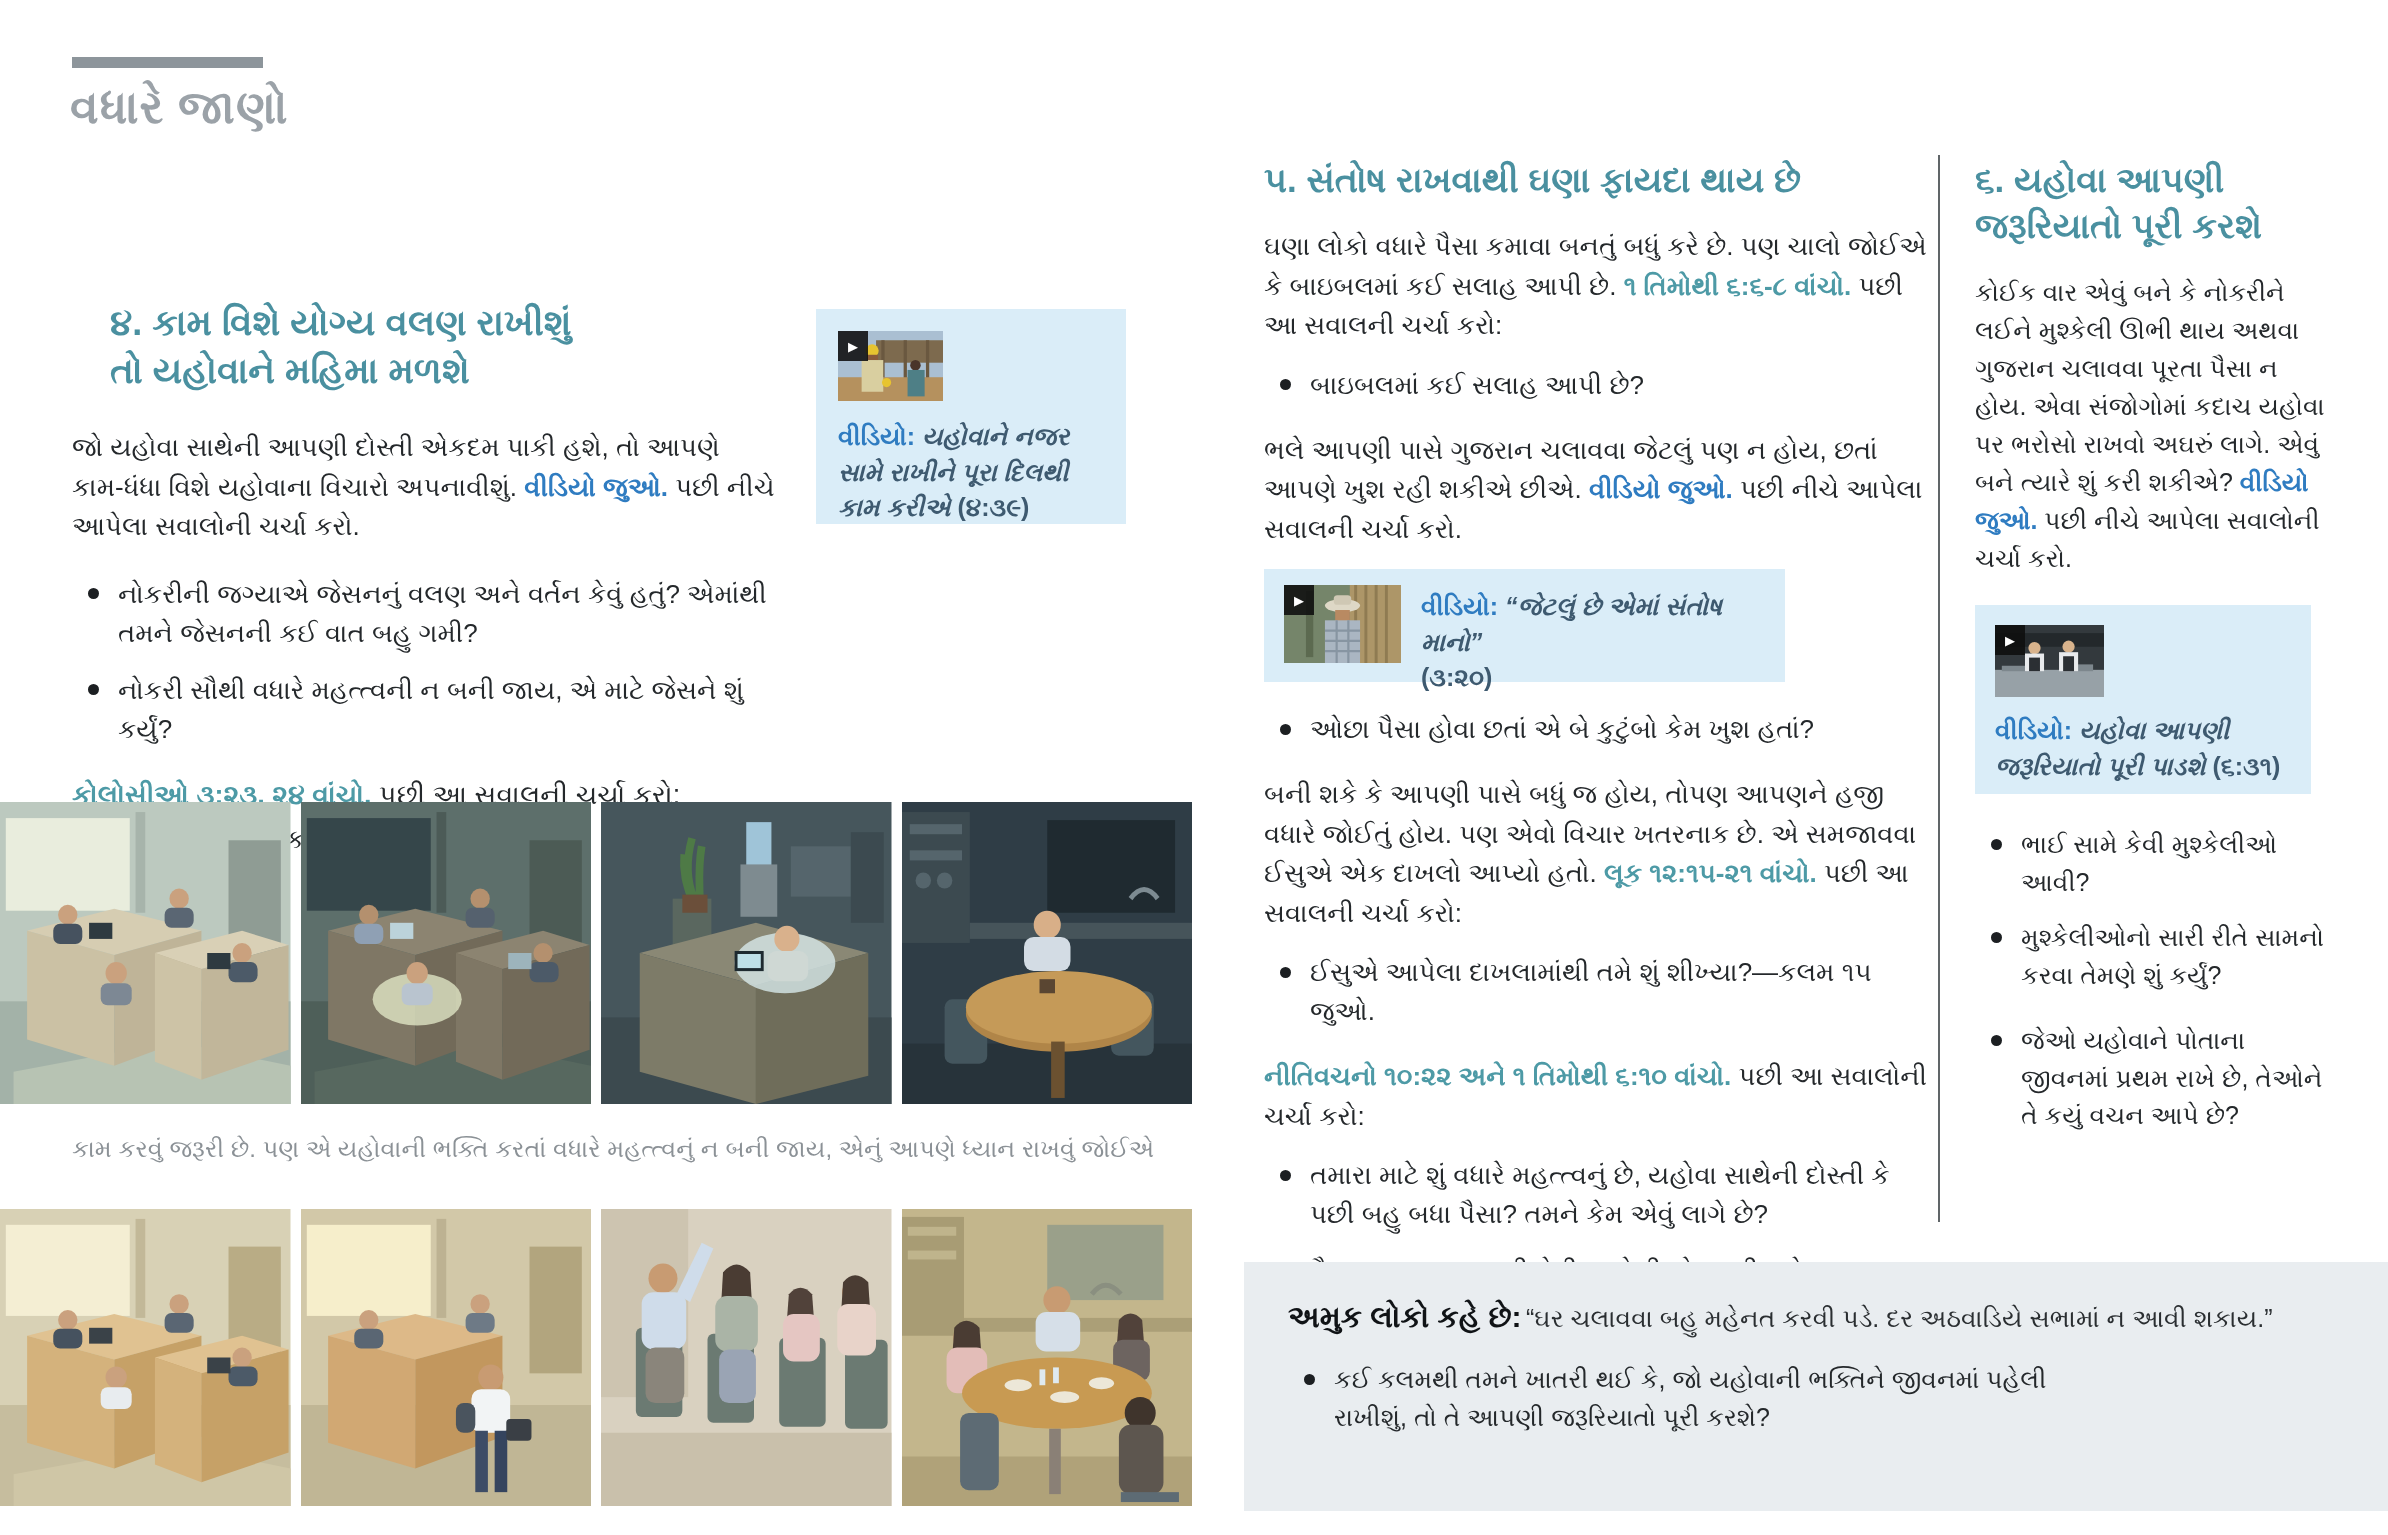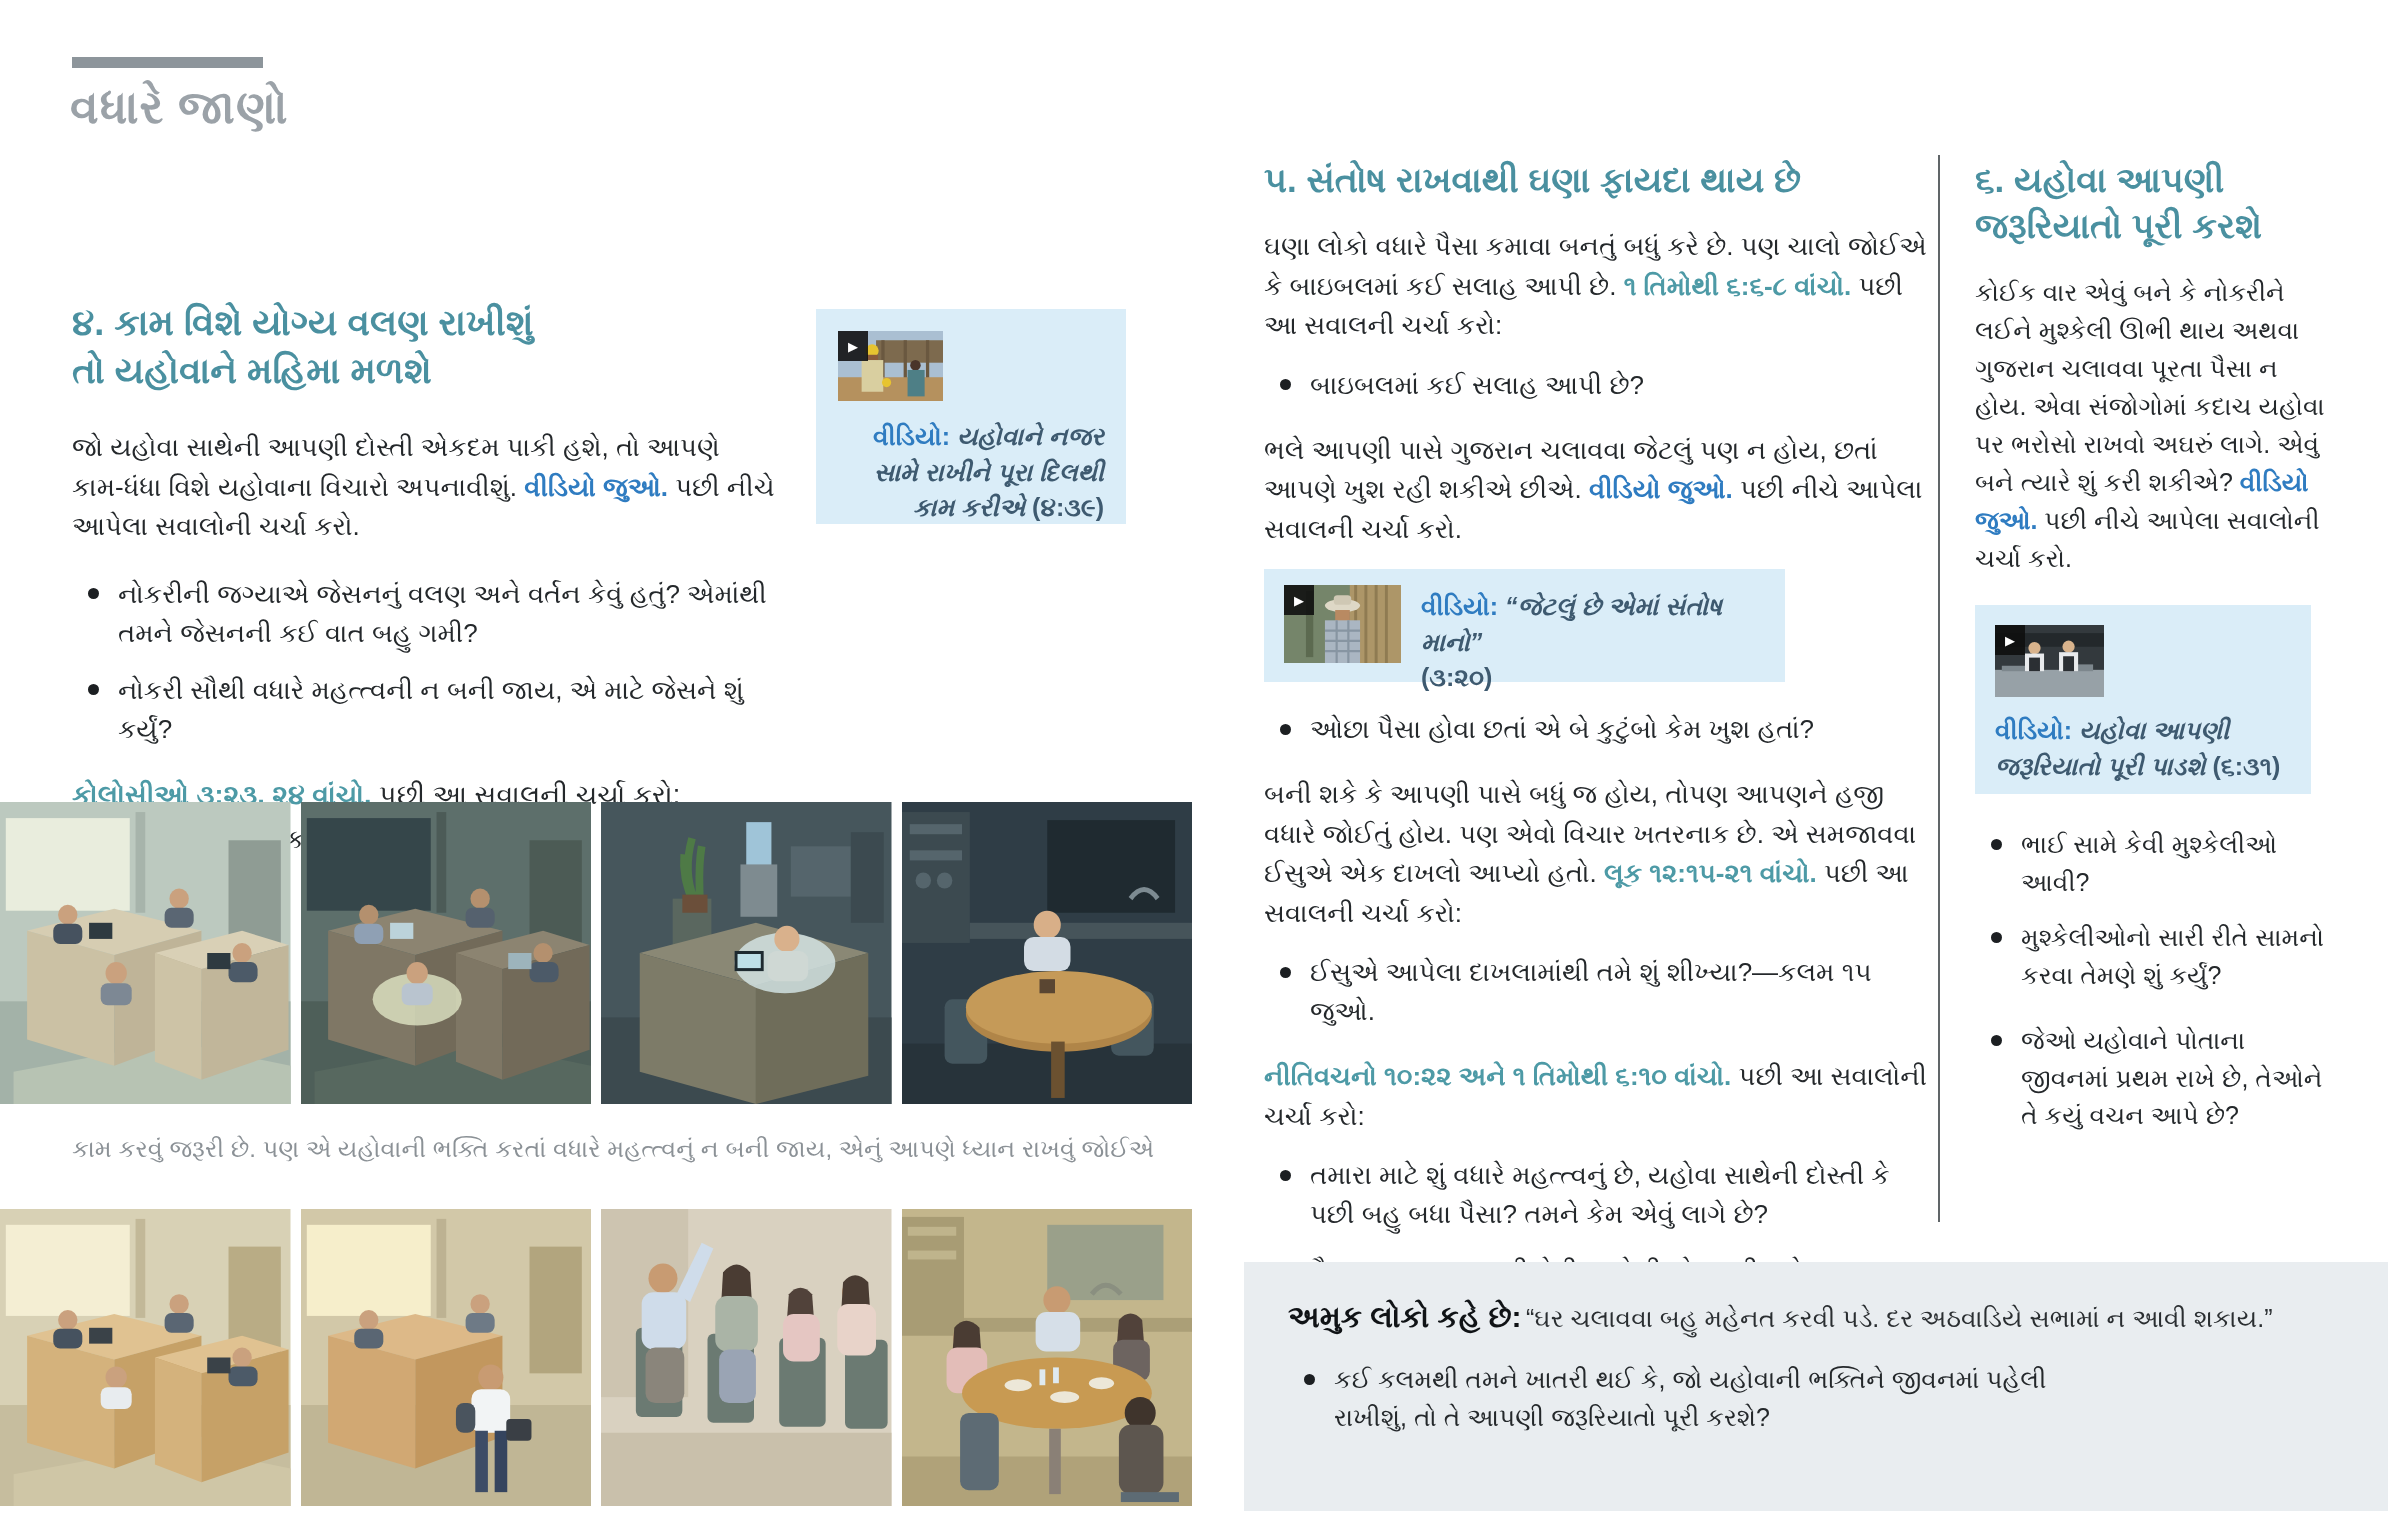--- a/index.html
+++ b/index.html
@@ -17,21 +17,21 @@
   .h-line{display:block;}
   .para{font-size:26px;line-height:1.52;color:#24282b;}
   .scripture{color:#4d9aa6;font-weight:700;cursor:pointer;}
   .vlink{color:#2f7cc1;font-weight:700;cursor:pointer;}
   .q{position:relative;padding-left:46px;font-size:26px;line-height:1.5;color:#24282b;}
   .q::before{content:"";position:absolute;left:16px;top:0.52em;width:11px;height:11px;border-radius:50%;background:#1c1f22;}
   .q + .q{margin-top:18px;}
 
   
   .leftflow{left:72px;top:299px;width:714px;}
-  .leftflow .h-teal{margin-bottom:34px;}
+  .leftflow .h-teal{margin-bottom:34px;margin-left:38px;}
   .leftflow .para{margin-bottom:28px;width:706px;}
   .leftflow .qgroup{margin-bottom:26px;}
   .leftflow .sline{margin-bottom:4px;font-size:27px;}
   .midflow{left:1264px;top:157px;width:675px;}
   .midflow .h-teal{font-size:35px;margin-bottom:24px;}
   .midflow .para{margin-bottom:20px;}
   .midflow .qgroup{margin:6px 0 26px 0;}
   .rightflow{left:1975px;top:157px;width:354px;}
   .rightflow .h-teal{font-size:35px;margin-bottom:24px;}
   .rightflow .para{font-size:25px;margin-bottom:28px;}
@@ -43,21 +43,21 @@
   .vbox .thumb{position:relative;background:#888;overflow:hidden;}
   .vbox .thumb svg{display:block;width:100%;height:100%;}
   .play{position:absolute;left:0;top:0;width:30px;height:30px;background:rgba(14,14,14,.88);
         color:#fff;display:flex;align-items:center;justify-content:center;font-size:13px;cursor:pointer;}
   .vcap{font-size:25px;line-height:1.42;}
   .vcap .vlabel{color:#2f7cc1;font-weight:700;font-style:normal;}
   .vcap .vtitle{color:#3e5a70;font-weight:600;font-style:italic;}
   .vcap .vdur{color:#3e5a70;font-weight:600;font-style:normal;}
   .vbox1{left:816px;top:309px;width:310px;height:215px;padding:22px;}
   .vbox1 .thumb{width:105px;height:70px;}
-  .vbox1 .vcap{margin-top:18px;text-align:right;}
+  .vbox1 .vcap{margin-top:18px;}
   .vbox2{width:521px;height:113px;padding:16px 20px;display:flex;gap:20px;align-items:flex-start;margin-bottom:28px;}
   .vbox2 .thumb{width:117px;height:78px;flex:0 0 auto;}
   .vbox2 .vcap{padding-top:4px;}
   .vbox3{width:336px;height:189px;padding:20px;margin-bottom:32px;}
   .vbox3 .thumb{width:109px;height:72px;}
   .vbox3 .vcap{margin-top:16px;}
 
   
   .strip{left:0;display:flex;gap:10px;width:1192px;}
   .strip1{top:802px;height:302px;}

